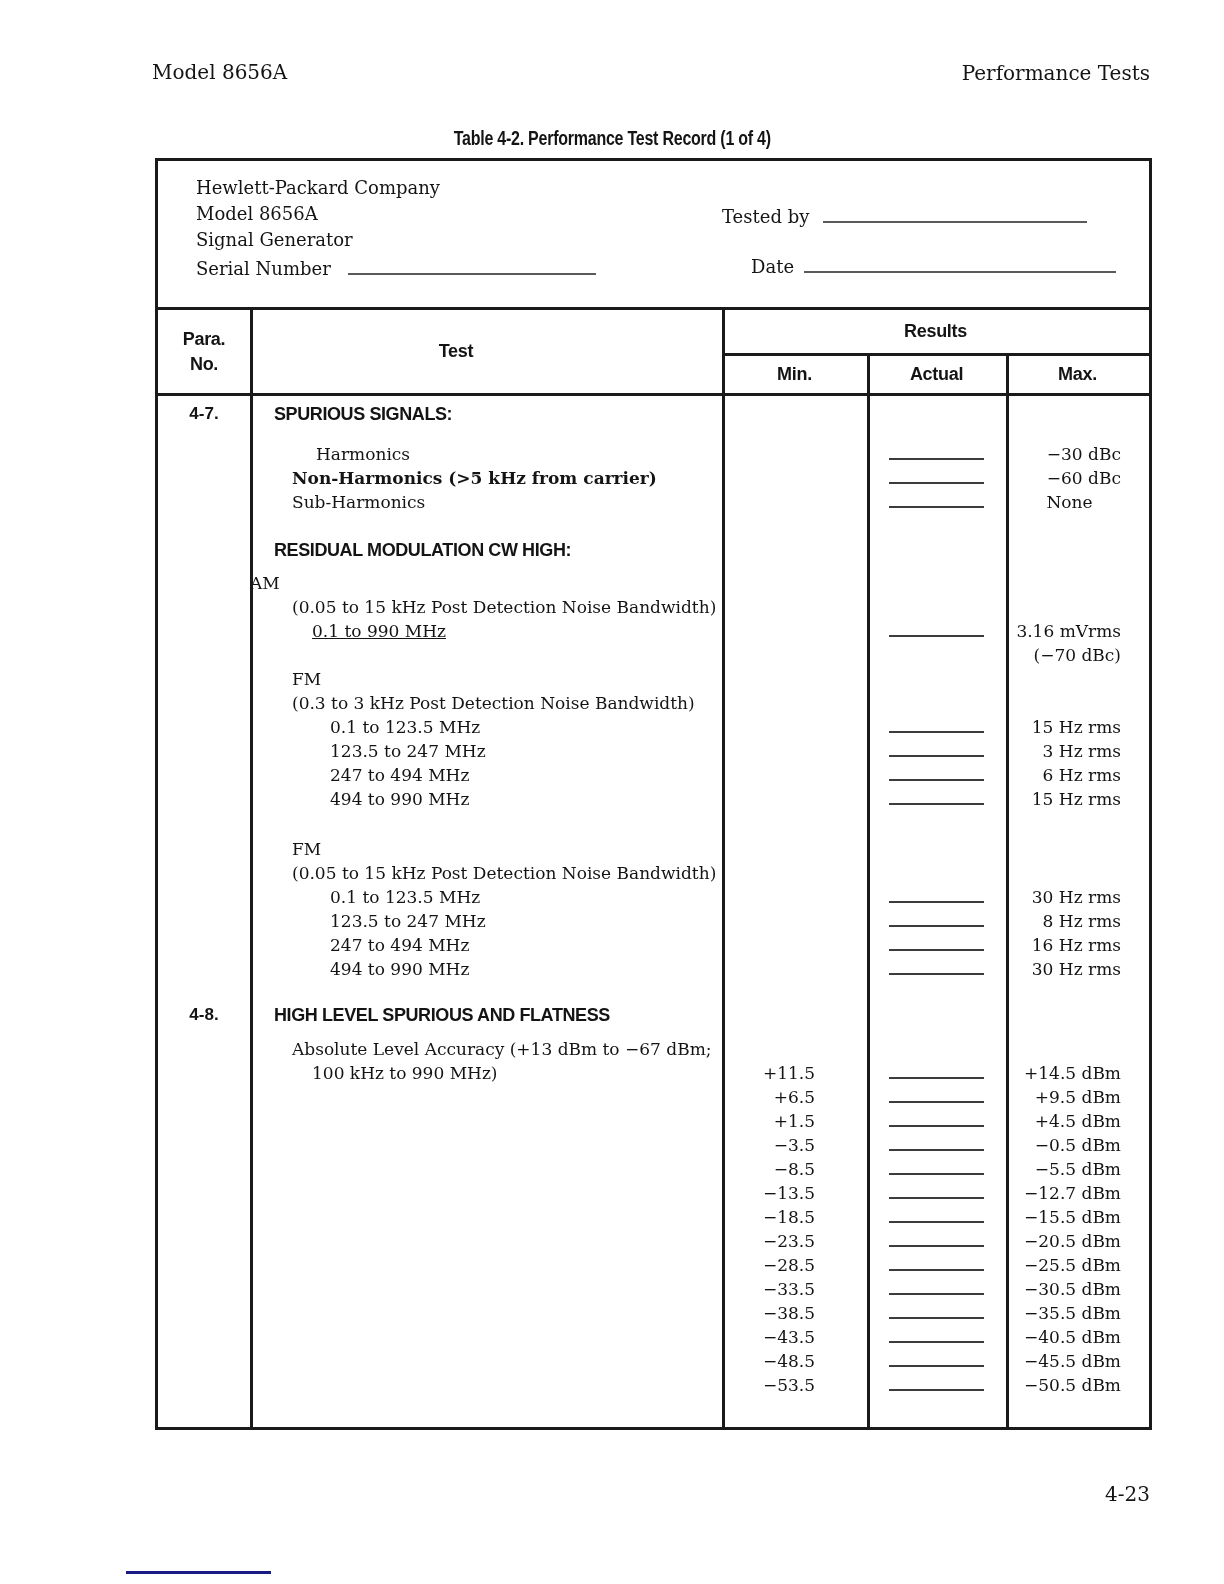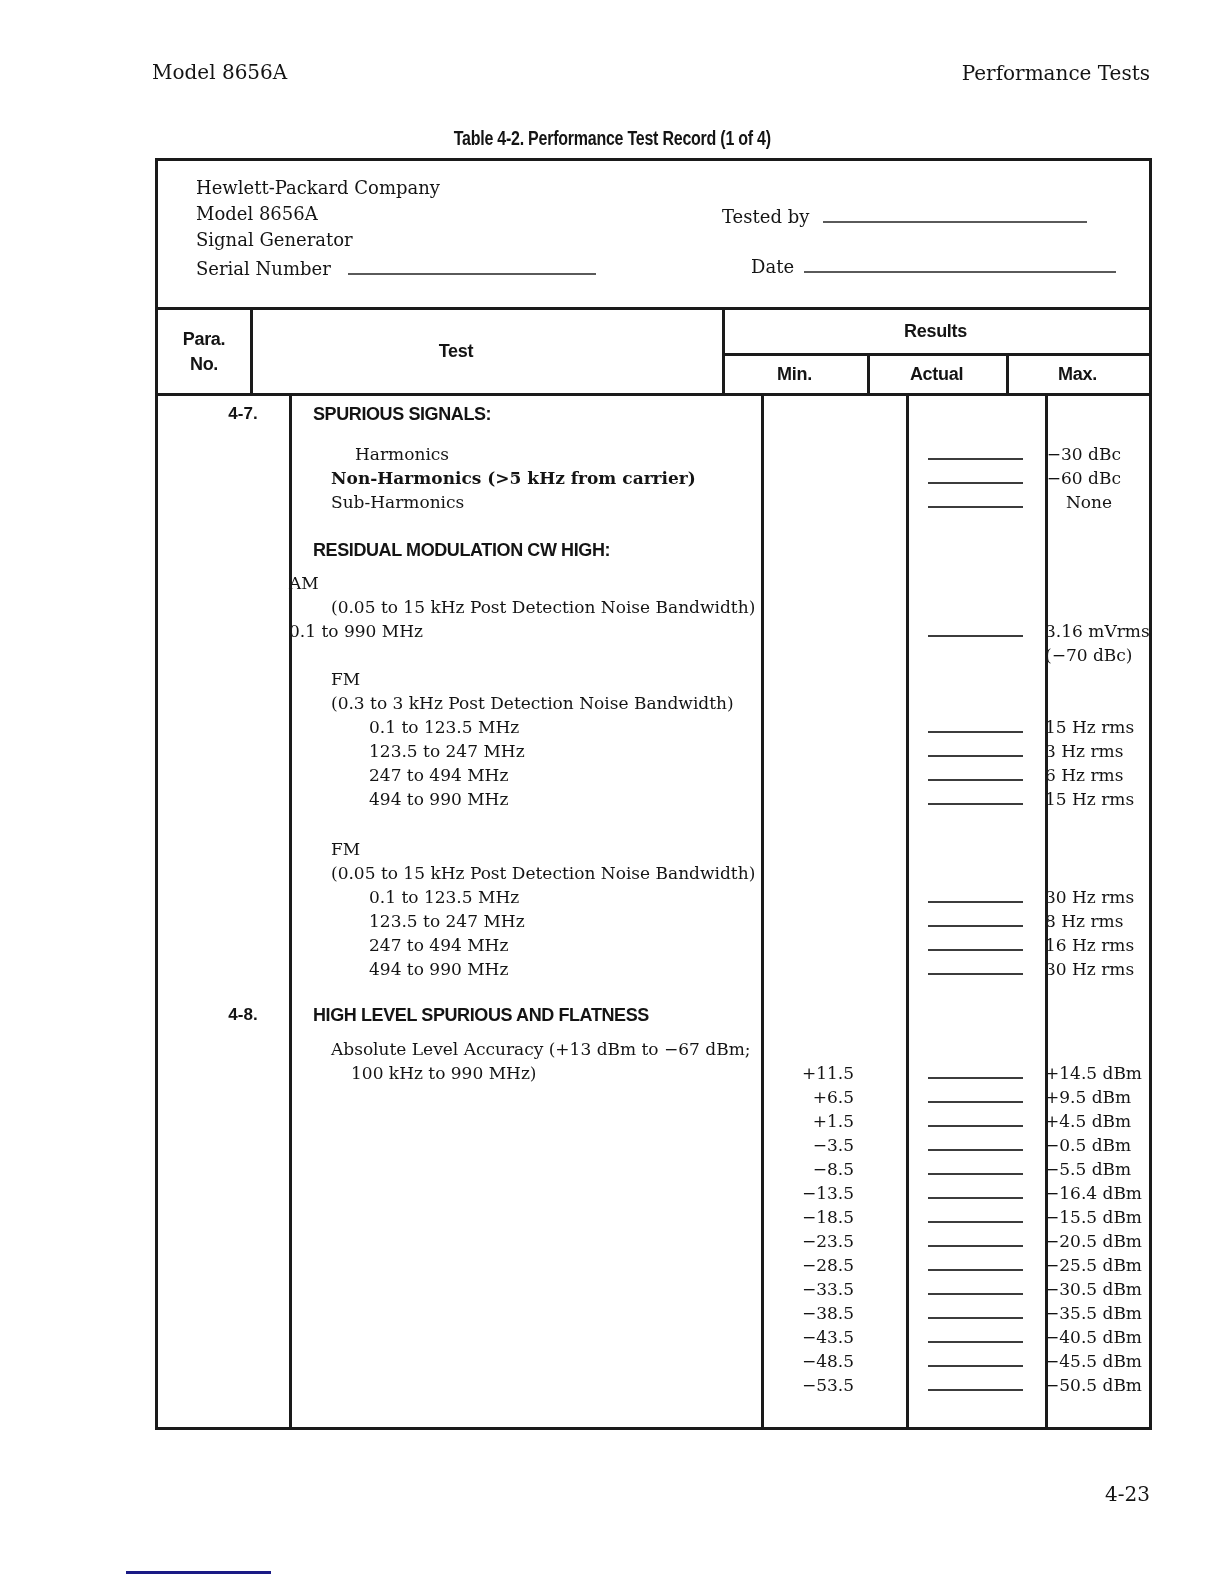--- a/index.html
+++ b/index.html
@@ -34,21 +34,21 @@
   .results-rule { position:absolute; left:564px; right:0; top:43px; height:3px; background:#1a1a1a; }
   .h-cell { position:absolute; display:flex; align-items:center; justify-content:center; text-align:center; }
   .h-para { left:0; width:92px; top:0; height:83px; flex-direction:column; line-height:25px; }
   .h-test { left:92px; width:412px; top:0; height:83px; }
   .h-results { left:564px; right:0; top:0; height:43px; }
   .h-min { left:564px; width:145px; top:46px; height:37px; }
   .h-actual { left:709px; width:139px; top:46px; height:37px; }
   .h-max { left:848px; right:0; top:46px; height:37px; }
 
   
-  .table-body { position:relative; height:1031px; overflow:hidden;margin-left:39px; }
+  .table-body { position:relative; height:1031px; overflow:hidden; }
   .trow { display:grid; grid-template-columns:92px 472px 145px 139px 1fr; height:24px; }
   .c { line-height:24px; white-space:nowrap; font-size:17px; }
   .cp { text-align:center; font-family:"Liberation Sans", sans-serif; font-weight:bold; font-size:17px; }
   .cmin { text-align:right; padding-right:52px; }
   .cact { text-align:center; }
   .cmax { text-align:right; padding-right:28px; }
   .cmax.center { text-align:center; padding-right:16px; }
   .hb { font-family:"Liberation Sans", sans-serif; font-weight:bold; font-size:18px; letter-spacing:-0.4px; }
   .blankline { display:inline-block; width:95px; height:17px; border-bottom:2px solid #3c3c3c; }
 
@@ -158,21 +158,21 @@
         </div>
         <div class="trow">
           <div class="c cp"></div>
           <div class="c ct" style="padding-left: 42px;">(0.05 to 15 kHz Post Detection Noise Bandwidth)</div>
           <div class="c cmin"></div>
           <div class="c cact"></div>
           <div class="c cmax"></div>
         </div>
         <div class="trow">
           <div class="c cp"></div>
-          <div class="c ct" style="">0.1 to 990 MHz</div>
+          <div class="c ct" style="padding-left: 62px; text-decoration: underline;">0.1 to 990 MHz</div>
           <div class="c cmin"></div>
           <div class="c cact"><span class="blankline"></span></div>
           <div class="c cmax">3.16 mVrms</div>
         </div>
         <div class="trow">
           <div class="c cp"></div>
           <div class="c ct"></div>
           <div class="c cmin"></div>
           <div class="c cact"></div>
           <div class="c cmax">(−70 dBc)</div>
@@ -311,21 +311,21 @@
           <div class="c ct"></div>
           <div class="c cmin">−8.5</div>
           <div class="c cact"><span class="blankline"></span></div>
           <div class="c cmax">−5.5 dBm</div>
         </div>
         <div class="trow">
           <div class="c cp"></div>
           <div class="c ct"></div>
           <div class="c cmin">−13.5</div>
           <div class="c cact"><span class="blankline"></span></div>
-          <div class="c cmax">−16.4 dBm</div>
+          <div class="c cmax">−12.7 dBm</div>
         </div>
         <div class="trow">
           <div class="c cp"></div>
           <div class="c ct"></div>
           <div class="c cmin">−18.5</div>
           <div class="c cact"><span class="blankline"></span></div>
           <div class="c cmax">−15.5 dBm</div>
         </div>
         <div class="trow">
           <div class="c cp"></div>

